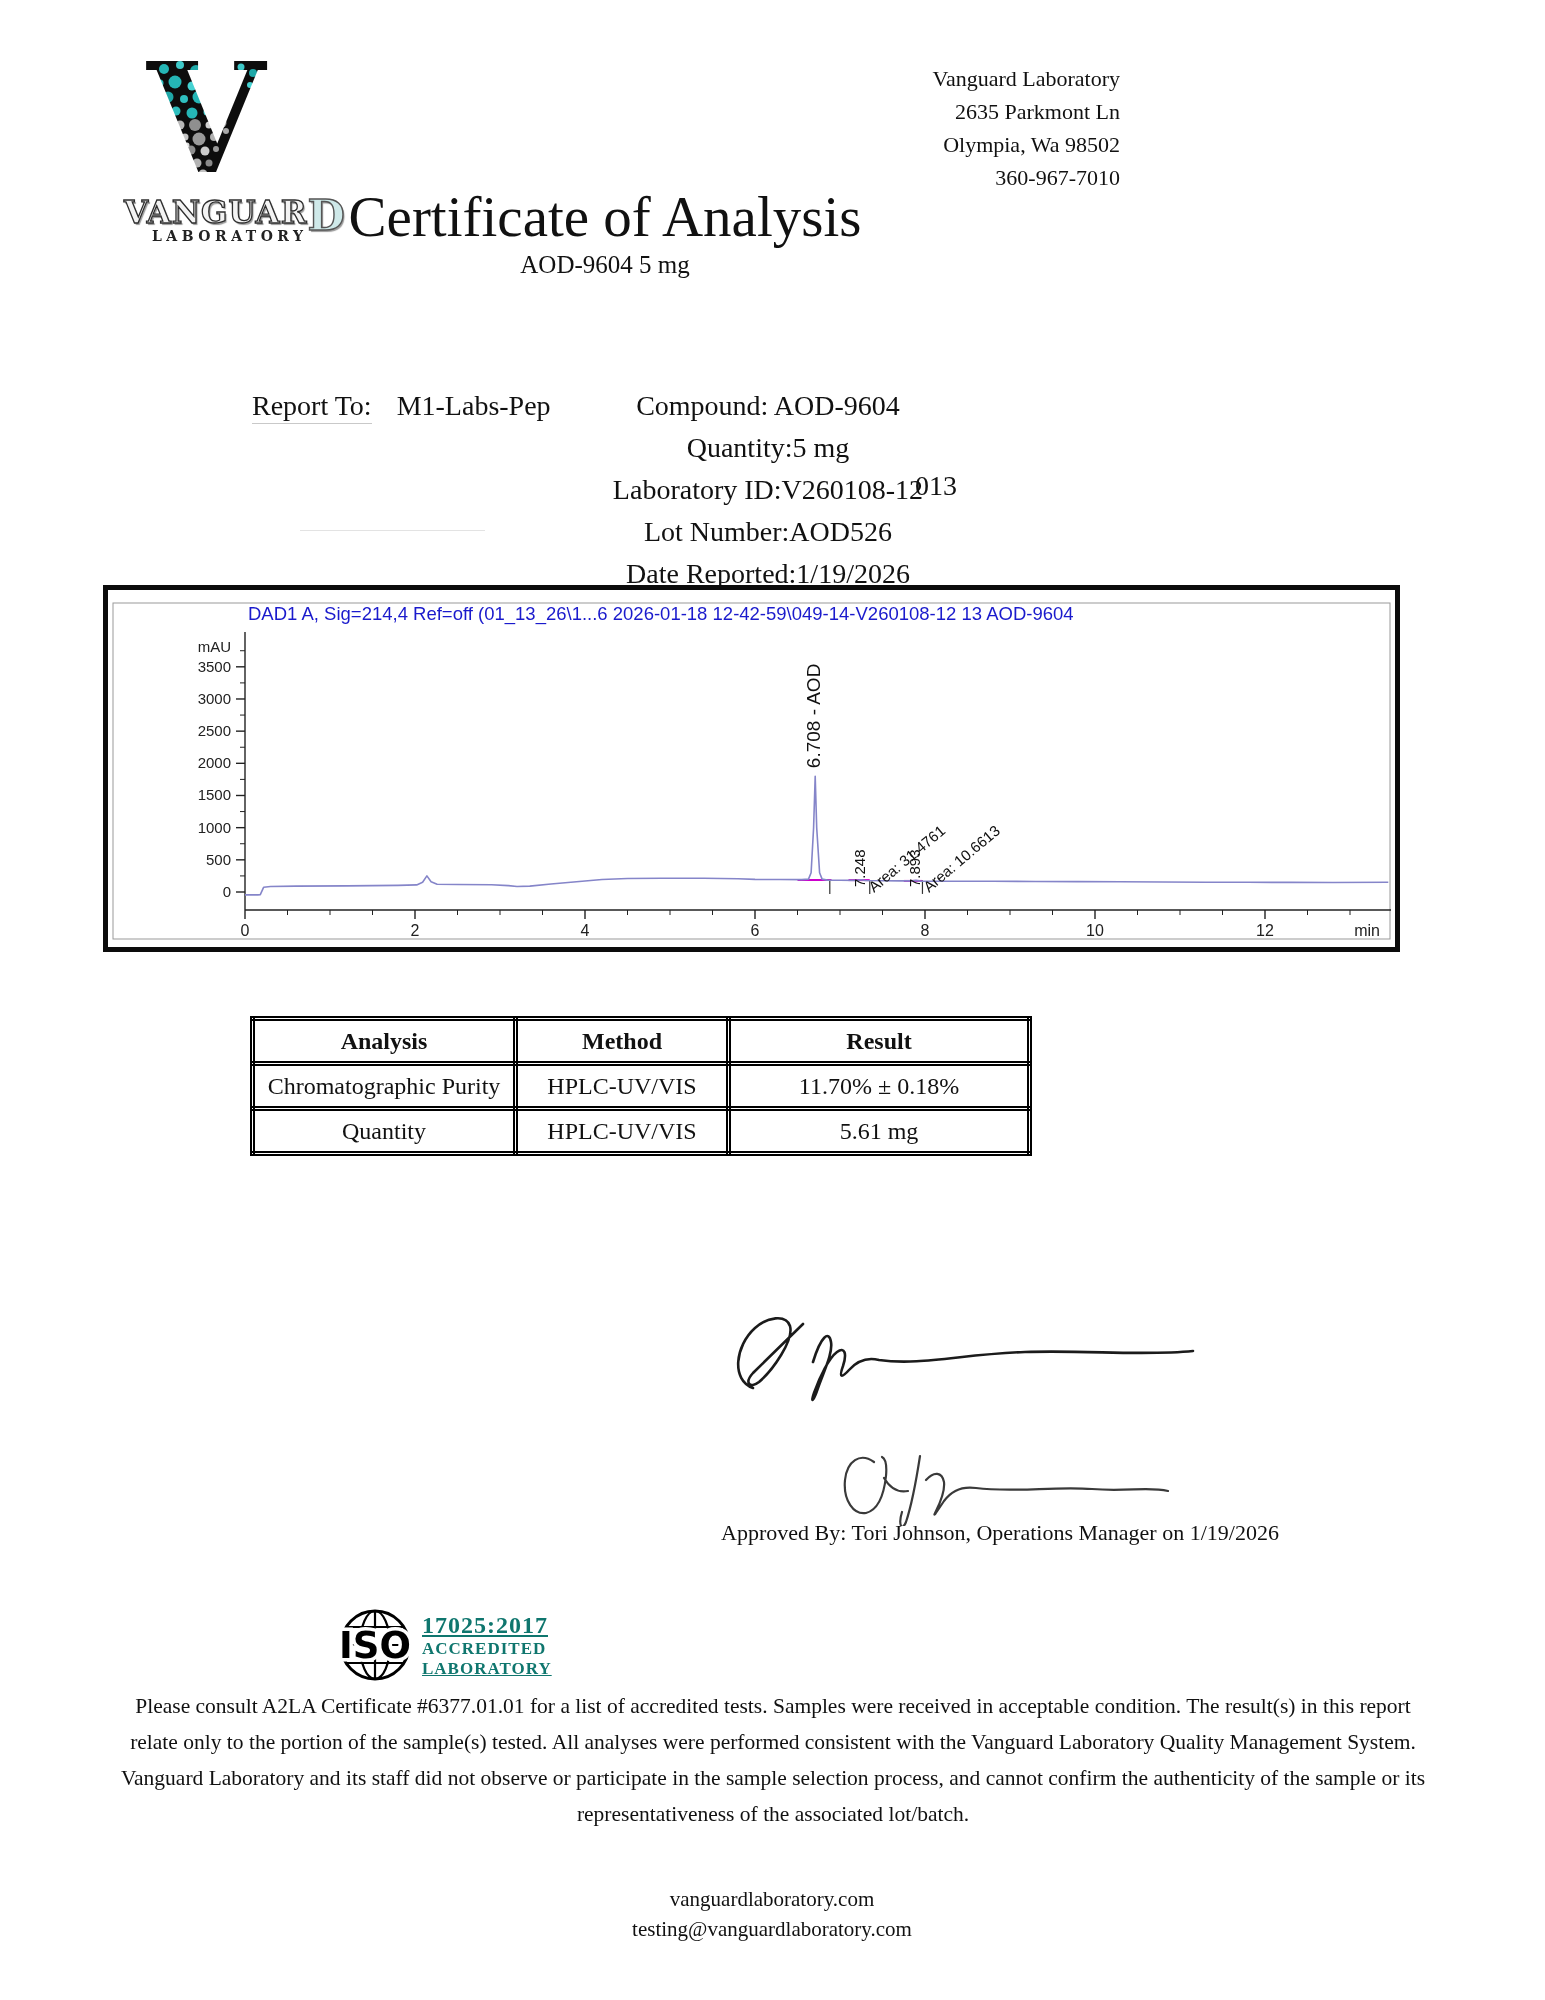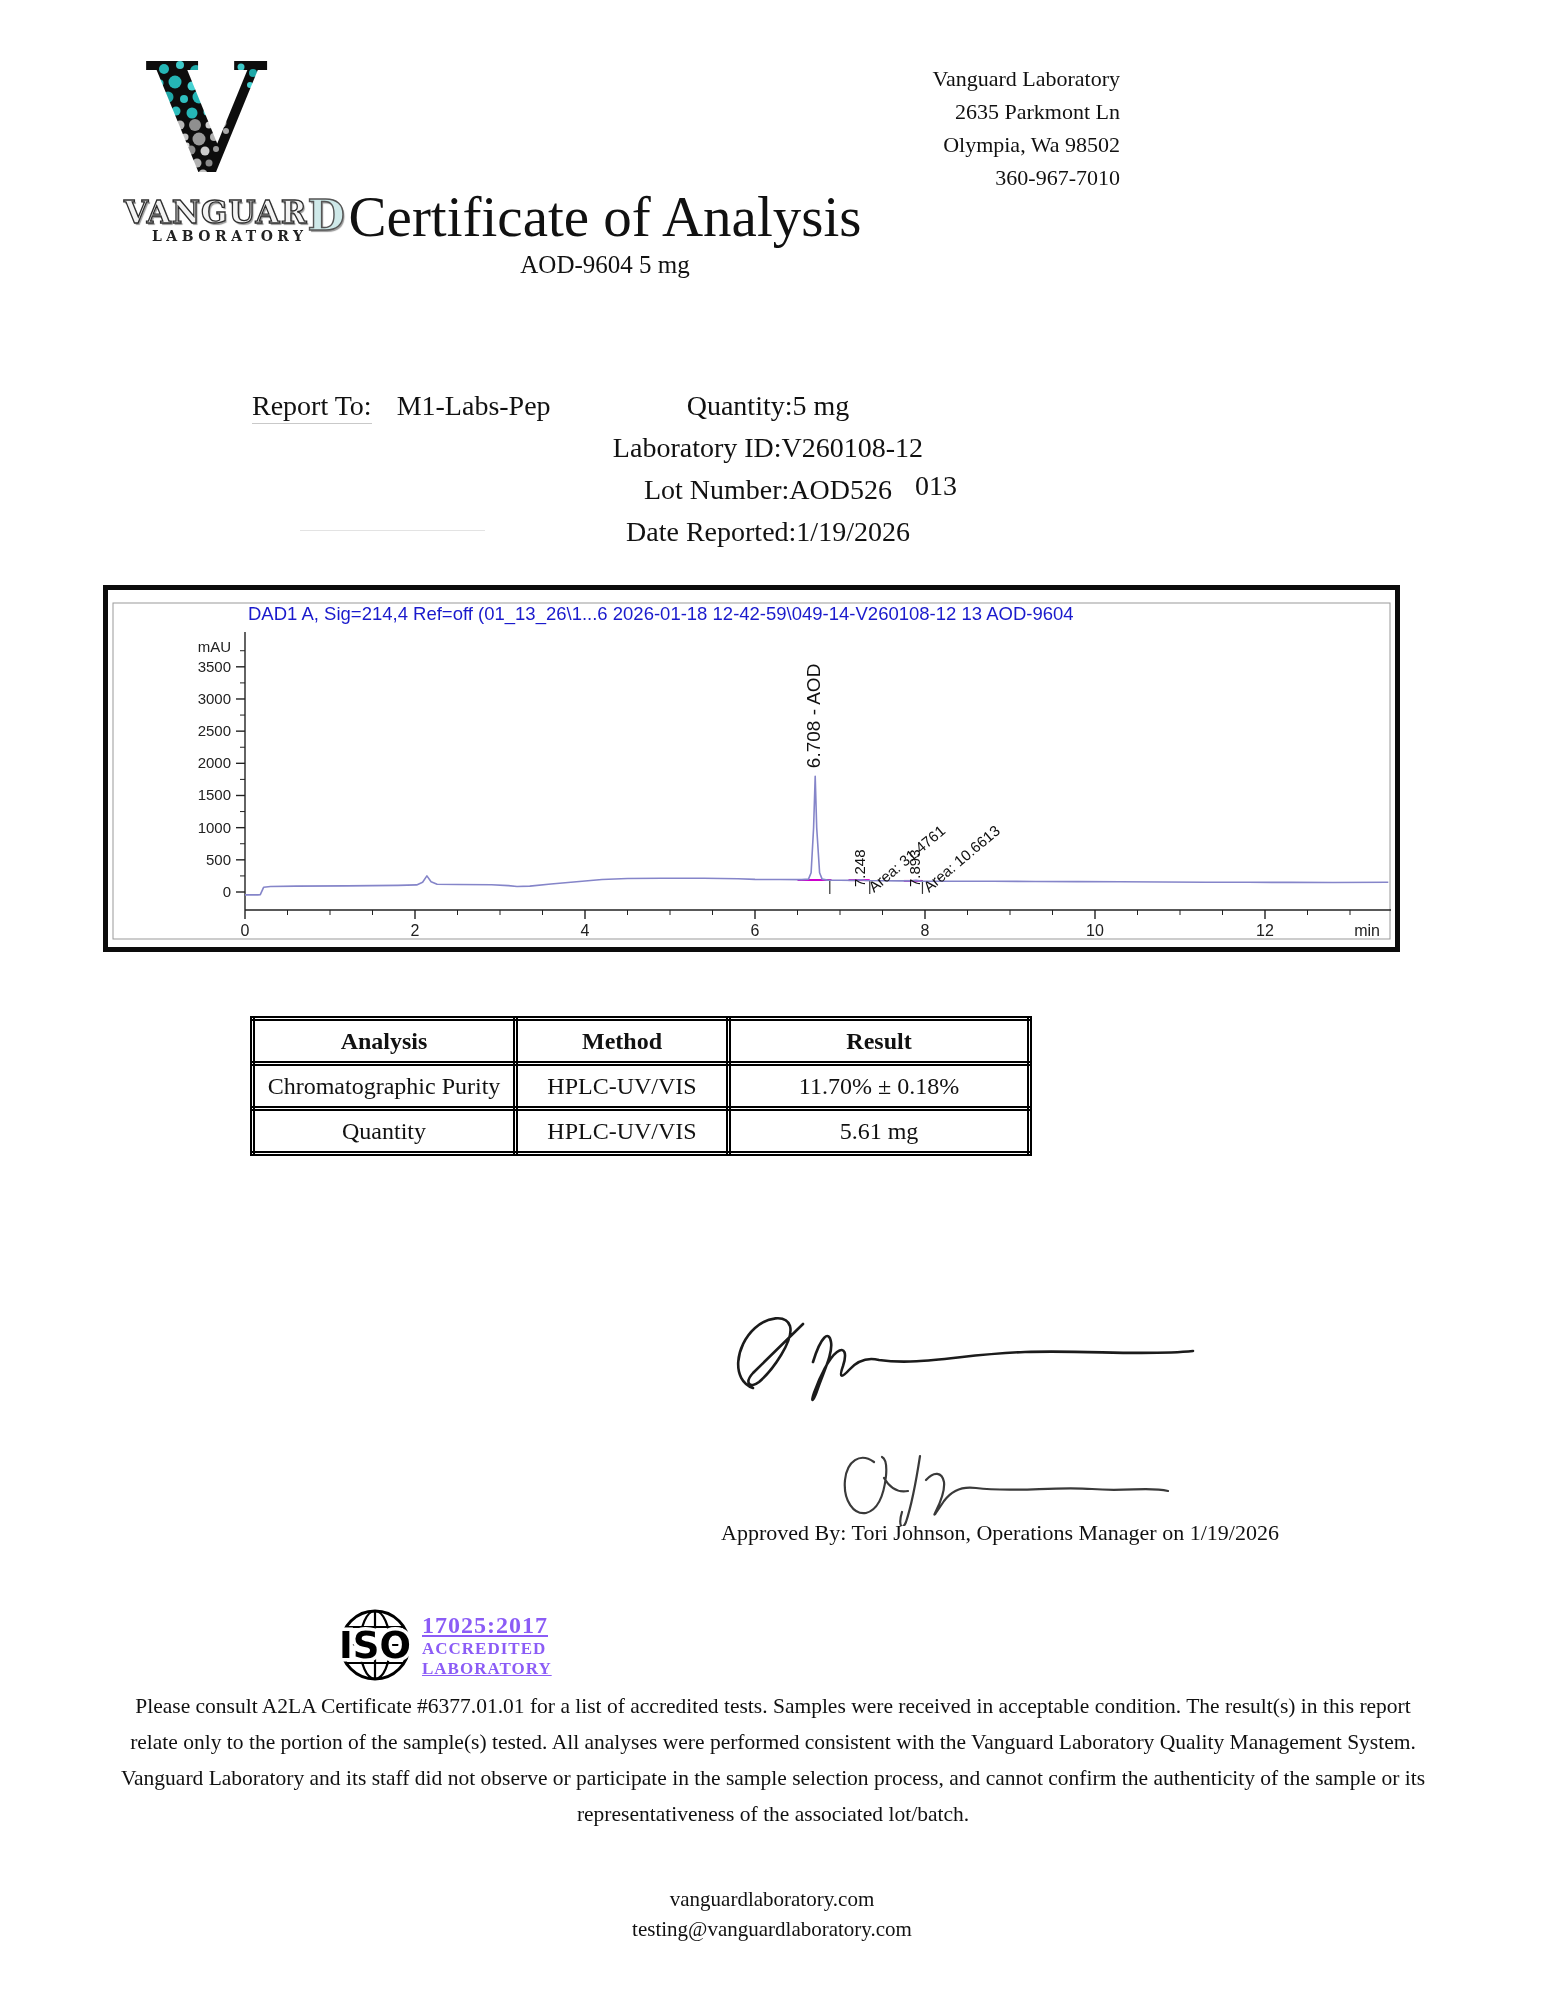--- a/index.html
+++ b/index.html
@@ -33,21 +33,21 @@
   
   table.results{border-collapse:collapse;font-size:24px;}
   table.results th, table.results td{border:5px double #000;text-align:center;padding:3px 10px;height:34px;}
   table.results th{font-weight:bold;}
 
   
   .sig-caption{font-size:22px;text-align:center;}
 
   
   .iso-wrap{display:flex;align-items:center;gap:8px;}
-  .iso-text{font-family:"Liberation Serif", serif;font-weight:bold;color:#8b5cf6;}
+  .iso-text{font-family:"Liberation Serif", serif;font-weight:bold;color:#0f766e;}
   .iso-l1{font-size:24px;text-decoration:underline;letter-spacing:1px;}
   .iso-l2{font-size:17px;letter-spacing:1px;}
   .iso-l3{font-size:17px;letter-spacing:1px;text-decoration:underline;}
 
   
   .disclaimer{font-size:21.5px;line-height:36px;text-align:center;}
   .site-links{font-size:21px;line-height:30px;text-align:center;}
 </style>
 </head>
 <body>
@@ -123,20 +123,21 @@
     <div class="title-sub">AOD-9604 5 mg</div>
   </div>
 
   <div class="abs info-line" style="left:252px;top:390px;">
     <span class="report-to-label">Report To:</span>
     <span style="padding-left:18px;">M1-Labs-Pep</span>
   </div>
   <div class="abs faint-line" style="left:300px;top:530px;width:185px;"></div>
 
   <div class="abs center" style="left:518px;top:390px;width:500px;">
+    <div class="info-line" style="margin-bottom:10px;">Compound: AOD-9604</div>
     <div class="info-line" style="margin-bottom:10px;">Quantity:5 mg</div>
     <div class="info-line" style="margin-bottom:10px;">Laboratory ID:V260108-12</div>
     <div class="info-line" style="margin-bottom:10px;">Lot Number:AOD526</div>
     <div class="info-line">Date Reported:1/19/2026</div>
   </div>
   <div class="abs info-line" style="left:915px;top:470px;text-align:center;">013</div>
 
   <div class="abs chart-box" style="left:103px;top:585px;width:1297px;height:367px;box-sizing:border-box;">
     <svg id="chrom-svg" width="1287" height="357" viewBox="0 0 1287 357">
       <rect x="5" y="13" width="1277" height="336" fill="#ffffff" stroke="#999" stroke-width="1"></rect>

